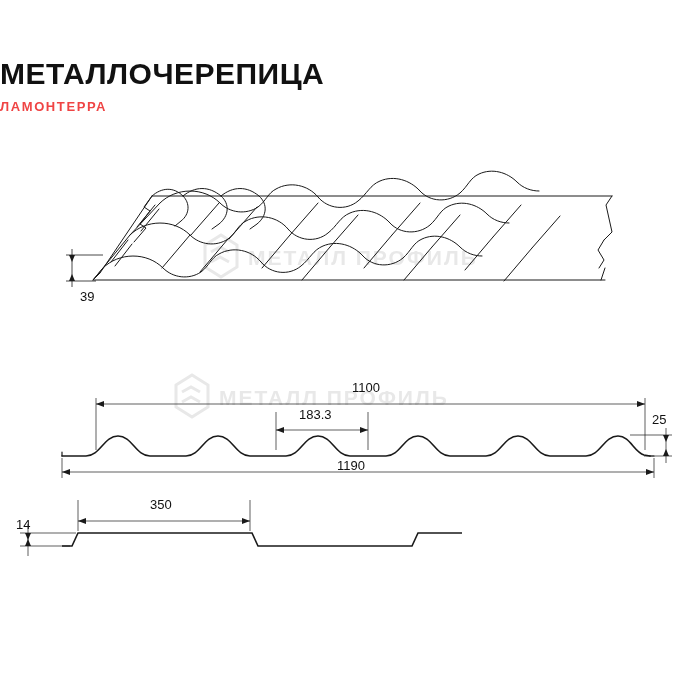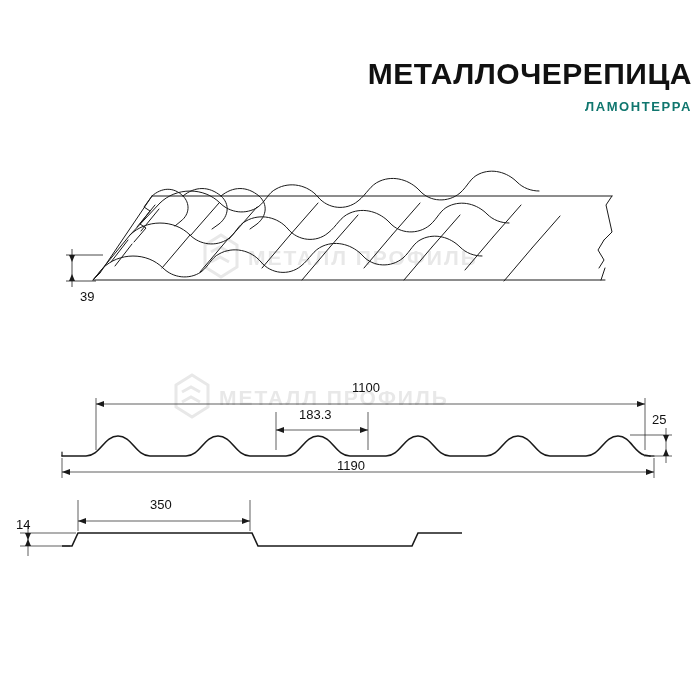--- a/index.html
+++ b/index.html
@@ -17,33 +17,33 @@
   }
   .sheet {
     position: absolute;
     inset: 0;
   }
   .title-block {
     position: absolute;
     top: 58px;
     left: 0;
     width: 692px;
-    text-align: right;
+    text-align: left;
   }
   .title-main {
     font-size: 30px;
     font-weight: bold;
     letter-spacing: 0.5px;
     color: #111111;
     line-height: 1.05;
   }
   .title-sub {
     font-size: 13px;
     font-weight: bold;
-    color: #0f766e;
+    color: #ef4444;
     letter-spacing: 1.6px;
     margin-top: 9px;
   }
   svg.diagram {
     position: absolute;
     top: 0;
     left: 0;
     width: 700px;
     height: 700px;
   }

